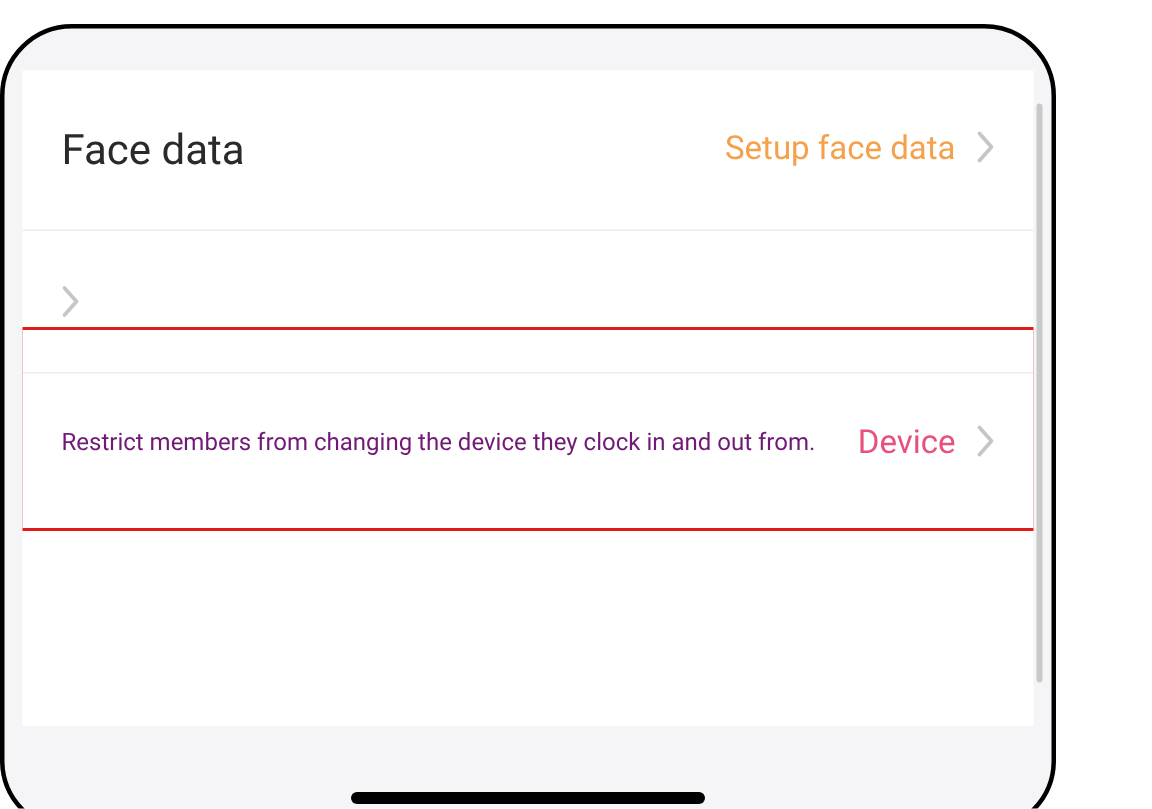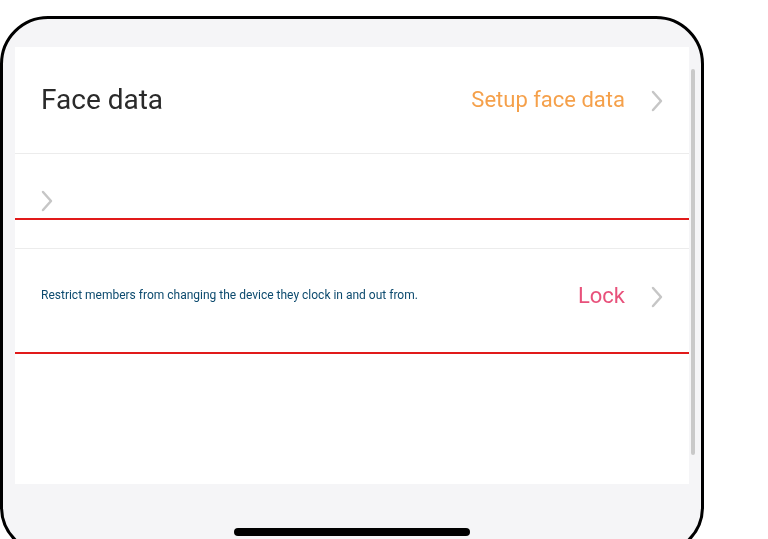--- a/index.html
+++ b/index.html
@@ -53,29 +53,29 @@
       flex: 1;
       padding-right: 20px;
     }
     .row-title {
       font-size: 28px;
       font-weight: 400;
       color: #2a2a2a;
       line-height: 1.2;
     }
     .row-subtitle {
-      font-size: 12px;
-      color: #0c4a6e;
+      font-size: 16px;
+      color: #701a75;
       line-height: 1.35;
       font-weight: 400;
     }
     .row-right {
       display: flex;
-      align-items: flex-end;
-      gap: 26px;
+      align-items: flex-start;
+      gap: 14px;
       flex-shrink: 0;
     }
     .action-text {
       font-size: 22px;
       font-weight: 400;
     }
     .action-orange {
       color: #f5a04a;
     }
     .action-pink {
@@ -166,21 +166,21 @@
         </div>
       </div>
 
       <div class="divider"></div>
 
       <div class="settings-row row-device-lock">
         <div class="row-left">
           <div class="row-subtitle">Restrict members from changing the device they clock in and out from.</div>
         </div>
         <div class="row-right">
-          <span class="action-text action-pink">Lock</span>
+          <span class="action-text action-pink">Device</span>
           <span class="chevron">
             <svg viewBox="0 0 12 22" fill="none">
               <path d="M2 2 L10 11 L2 20" stroke="#c6c6c6" stroke-width="2.5" stroke-linecap="round" stroke-linejoin="round"></path>
             </svg>
           </span>
         </div>
       </div>
 
     </div>
 

